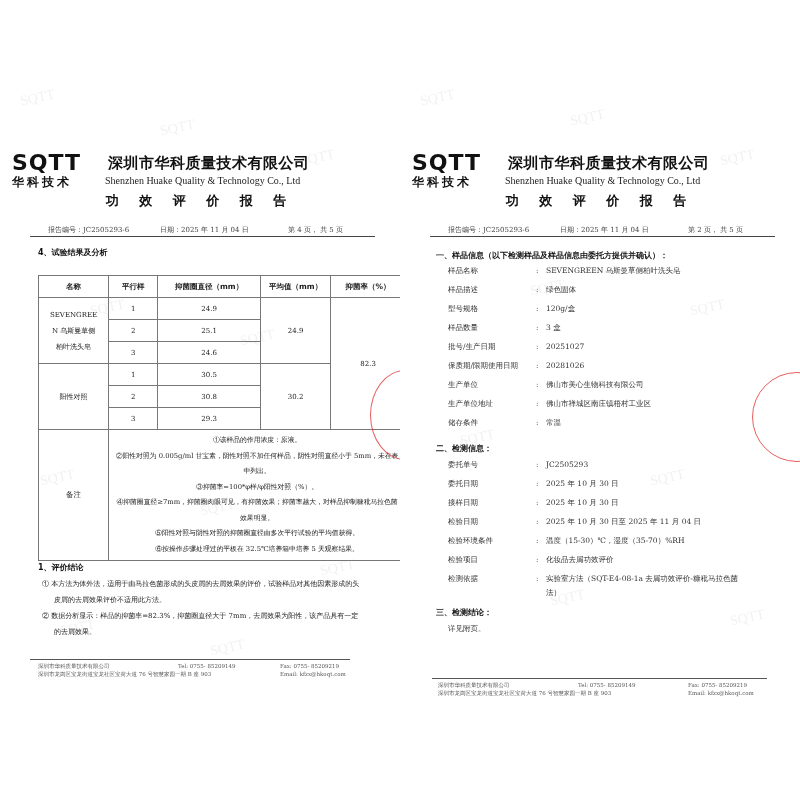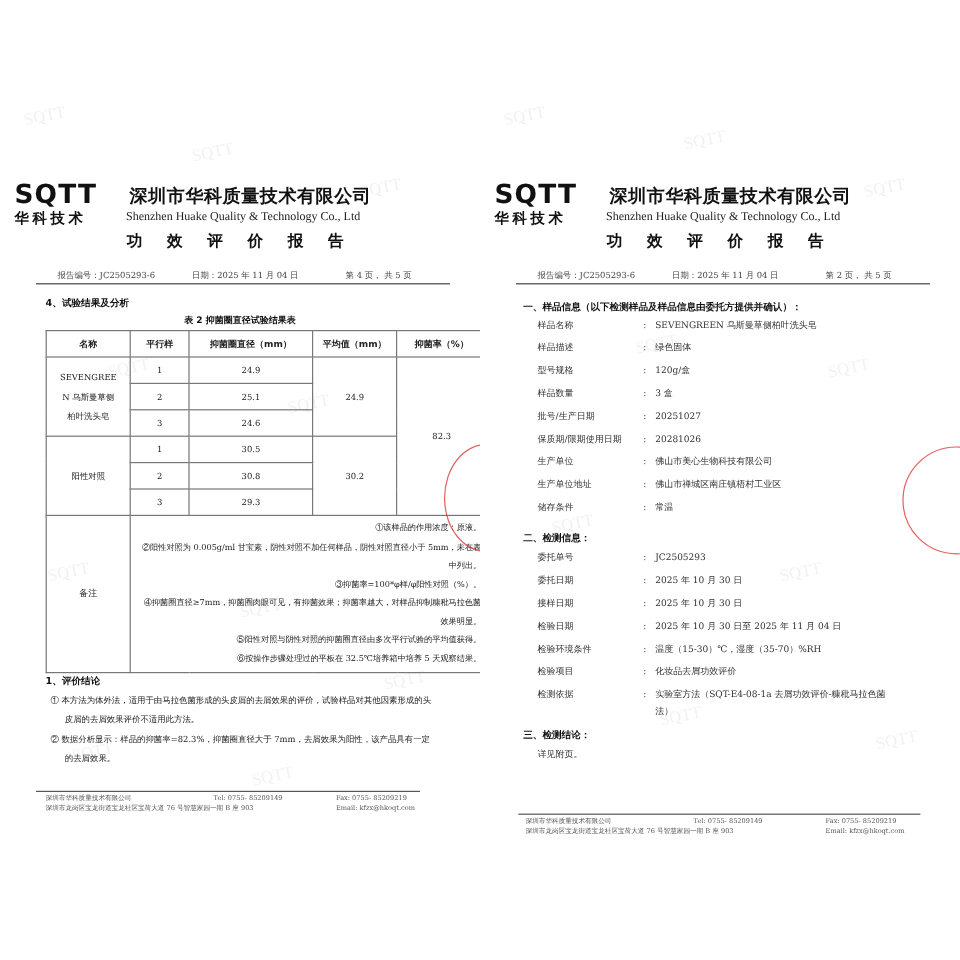--- a/index.html
+++ b/index.html
@@ -19,21 +19,21 @@
   .meta-line span { position: absolute; top: 0; white-space: nowrap; }
   .meta-rule { position: absolute; left: 30px; width: 345px; top: 236px; border-top: 1.5px solid #444; }
   .section-h { position: absolute; font-family: "DejaVu Sans", sans-serif; font-weight: bold; font-size: 8px; color: #111; white-space: nowrap; }
   .table-caption { position: absolute; left: 0; width: 400px; top: 262px; text-align: center; font-family: "DejaVu Sans", sans-serif; font-weight: bold; font-size: 7.5px; color: #111; }
   table.res { position: absolute; left: 38px; top: 275px; width: 368px; border-collapse: collapse; font-size: 7px; color: #222; }
   table.res td, table.res th { border: 0.8px solid #777; text-align: center; vertical-align: middle; padding: 0 2px; }
   table.res th { height: 22px; font-family: "DejaVu Sans", sans-serif; font-weight: bold; font-size: 7.5px; }
   table.res td { height: 22px; }
   table.res td.name { line-height: 16px; font-size: 7px; }
   table.res td.remark-label { font-size: 7.5px; }
-  table.res td.remarks { text-align: right; vertical-align: top; padding: 3px 4px; line-height: 15.5px; font-size: 6.8px; }
+  table.res td.remarks { text-align: center; vertical-align: top; padding: 3px 4px; line-height: 15.5px; font-size: 6.8px; }
   .concl { position: absolute; left: 42px; width: 320px; font-size: 7px; line-height: 16px; color: #222; }
   .concl p { text-indent: -12px; padding-left: 12px; }
   .footer-rule { position: absolute; left: 30px; width: 320px; border-top: 1px solid #555; }
   .footer { position: absolute; font-size: 5.5px; color: #555; line-height: 8px; white-space: nowrap; }
   .stamp { position: absolute; border: 1.5px solid rgba(220,40,40,0.75); border-radius: 50%; color: rgba(220,40,40,0.8); font-size: 8px; font-family: "DejaVu Sans", sans-serif; }
   .info-row { position: absolute; left: 450px; font-size: 7.5px; color: #333; white-space: nowrap; }
   .kv { position: absolute; font-size: 7.5px; color: #333; white-space: nowrap; }
   .kv .k { position: absolute; left: 0; }
   .kv .c { position: absolute; left: 88px; }
   .kv .v { position: absolute; left: 98px; }
@@ -62,21 +62,20 @@
   <div class="report-title">功 效 评 价 报 告</div>
 
   <div class="meta-line">
     <span style="left:18px">报告编号：JC2505293-6</span>
     <span style="left:130px">日期：2025 年 11 月 04 日</span>
     <span style="left:258px">第 4 页，  共 5 页</span>
   </div>
   <div class="meta-rule"></div>
 
   <div class="section-h" style="left:38px;top:247px">4、试验结果及分析</div>
-  <div class="table-caption">表 2    抑菌圈直径试验结果表</div>
 
   <table class="res">
     <colgroup>
       <col style="width:60px">
         <col style="width:42px">
         <col style="width:88px">
         <col style="width:60px">
         <col style="width:64px">
     </colgroup>
     <tbody>

